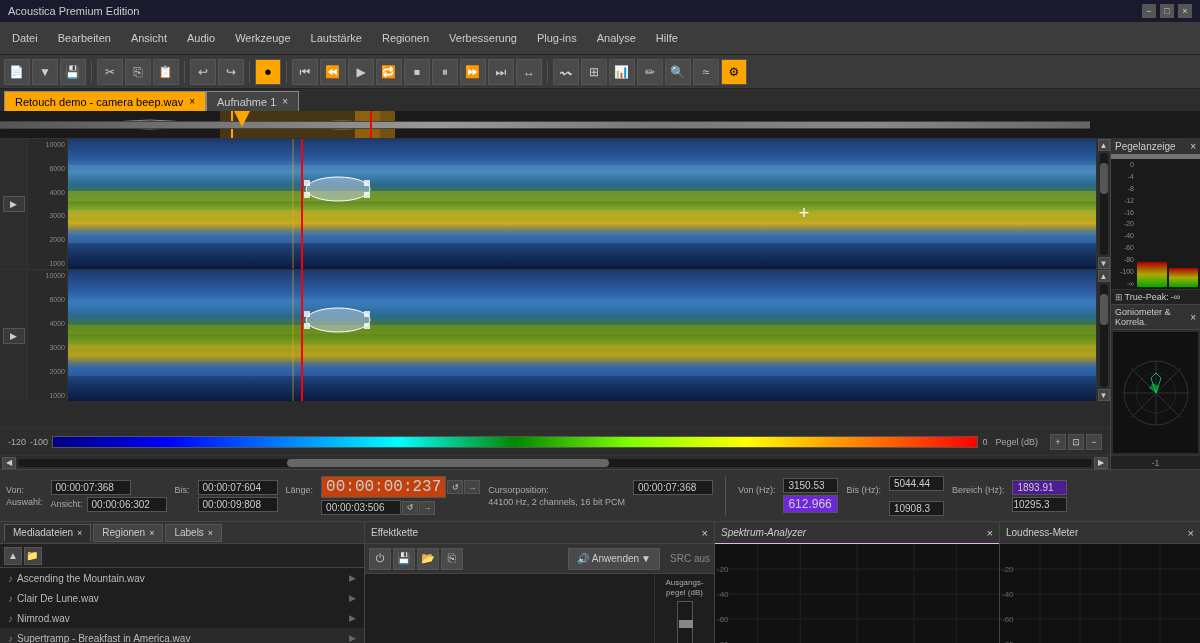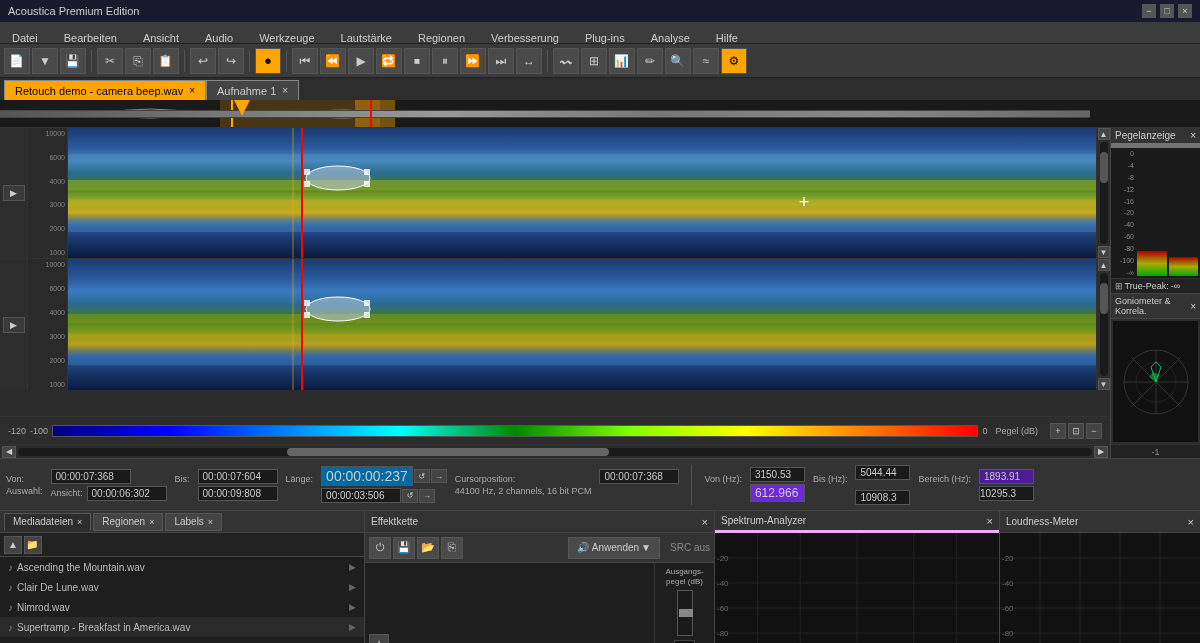--- a/index.html
+++ b/index.html
@@ -4,21 +4,21 @@
   <style>
     * { margin: 0; padding: 0; box-sizing: border-box; }
     body { width: 1200px; height: 643px; background: #2b2b2b; font-family: Arial, sans-serif; font-size: 11px; color: #ccc; overflow: hidden; }
 
     
     #titlebar { background: #1a1a2e; height: 22px; display: flex; align-items: center; justify-content: space-between; padding: 0 8px; }
     #titlebar .win-controls { display: flex; gap: 4px; }
     #titlebar .win-btn { width: 14px; height: 14px; border: none; background: #555; cursor: pointer; font-size: 9px; color: #ccc; display: flex; align-items: center; justify-content: center; }
 
     
-    #menubar { background: #3c3c3c; height: 22px; display: flex; padding: 8px 4px; gap: 10px; border-bottom: 1px solid #222; }
+    #menubar { background: #3c3c3c; height: 22px; display: flex; align-items: center; padding: 16px 4px; gap: 4px; border-bottom: 1px solid #222; }
     #menubar .menu-item { padding: 2px 8px; cursor: pointer; color: #ccc; font-size: 11px; }
 
     
     #toolbar { background: #3a3a3a; height: 34px; display: flex; align-items: center; padding: 0 4px; gap: 2px; border-bottom: 1px solid #222; }
     .tb-btn { width: 26px; height: 26px; background: #4a4a4a; border: 1px solid #555; cursor: pointer; display: flex; align-items: center; justify-content: center; color: #ccc; font-size: 12px; }
     .tb-btn.active { background: #ffa500; color: #000; }
     .tb-sep { width: 1px; height: 22px; background: #555; margin: 0 3px; }
 
     
     #tabbar { background: #2d2d2d; height: 22px; display: flex; align-items: flex-end; padding: 0 4px; }
@@ -412,21 +412,21 @@
     <span style="color:#ccc;font-size:10px;background:#1a1a1a;border:1px solid #555;padding:1px 4px;min-width:80px;">00:00:09:808</span>
   </div>
 
   <div style="display:flex;flex-direction:column;gap:2px;">
     <span style="color:#aaa;font-size:9px;">Länge:</span>
     <div style="height:10px;"></div>
   </div>
 
   <div style="display:flex;flex-direction:column;gap:2px;">
     <div style="display:flex;align-items:center;gap:1px;">
-      <span style="color:#ccc;font-size:14px;background:#0369a1;border:1px solid #555;padding:1px 4px;min-width:80px;">00:00:00:237</span>
+      <span style="color:#ccc;font-size:16px;background:#c2410c;border:1px solid #555;padding:1px 4px;min-width:80px;font-family:Liberation Mono, monospace;">00:00:00:237</span>
       <button style="width:16px;height:14px;background:#444;border:1px solid #555;color:#ccc;font-size:8px;cursor:pointer;">↺</button>
       <button style="width:16px;height:14px;background:#444;border:1px solid #555;color:#ccc;font-size:8px;cursor:pointer;">→</button>
     </div>
     <div style="display:flex;align-items:center;gap:1px;">
       <span style="color:#ccc;font-size:10px;background:#1a1a1a;border:1px solid #555;padding:1px 4px;min-width:80px;">00:00:03:506</span>
       <button style="width:16px;height:14px;background:#444;border:1px solid #555;color:#ccc;font-size:8px;cursor:pointer;">↺</button>
       <button style="width:16px;height:14px;background:#444;border:1px solid #555;color:#ccc;font-size:8px;cursor:pointer;">→</button>
     </div>
   </div>
 
@@ -551,21 +551,21 @@
           <div style="width:14px;height:8px;background:#888;position:absolute;top:50%;left:1px;transform:translateY(-50%);"></div>
         </div>
         <span style="font-size:9px;color:#ccc;background:#111;border:1px solid #444;padding:1px 3px;">0.0</span>
       </div>
 
       <button style="position:absolute;bottom:4px;left:4px;width:20px;height:20px;background:#444;border:1px solid #555;color:#ccc;font-size:14px;cursor:pointer;display:flex;align-items:center;justify-content:center;">+</button>
     </div>
   </div>
 
   <div id="spectrum-panel" style="flex:1;background:#1e1e1e;border-right:1px solid #444;display:flex;flex-direction:column;min-width:0;">
-    <div style="background:#333;height:22px;display:flex;align-items:center;padding:0 6px;gap:4px;border-bottom:3px solid #f0abfc;justify-content:space-between;">
+    <div style="background:#333;height:22px;display:flex;align-items:center;padding:0 6px;gap:4px;border-bottom:1px solid #f0abfc;justify-content:space-between;font-style:italic;">
       <span style="font-size:10px;color:#ccc;">Spektrum-Analyzer</span>
       <span style="cursor:pointer;color:#ccc;font-size:11px;">×</span>
     </div>
     <div style="flex:1;position:relative;background:#111;overflow:hidden;">
       <svg width="100%" height="100%" style="position:absolute;top:0;left:0;">
         <rect width="100%" height="100%" fill="#111"></rect>
 
         <line x1="0" y1="20%" x2="100%" y2="20%" stroke="#222" stroke-width="1"></line>
         <line x1="0" y1="40%" x2="100%" y2="40%" stroke="#222" stroke-width="1"></line>
         <line x1="0" y1="60%" x2="100%" y2="60%" stroke="#222" stroke-width="1"></line>

